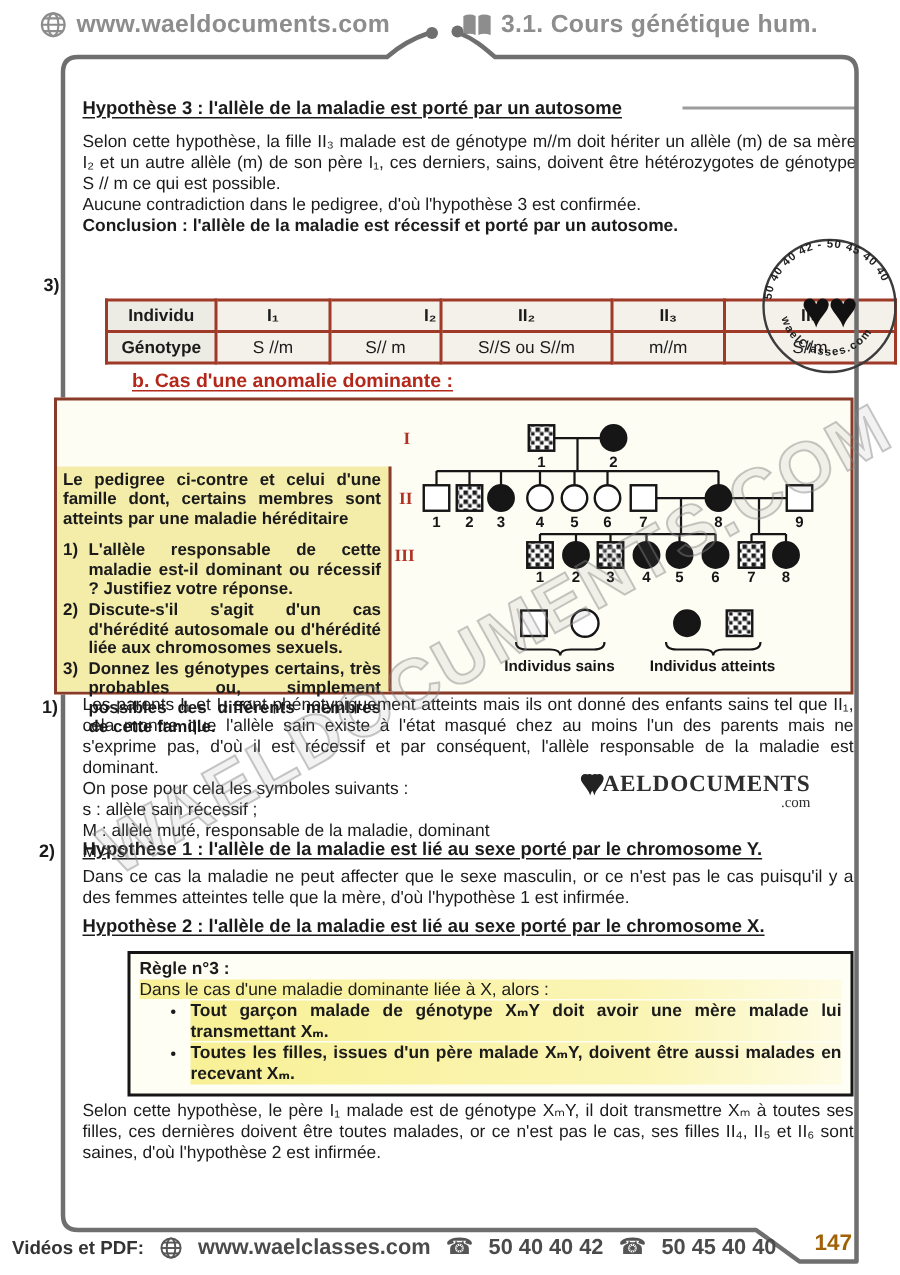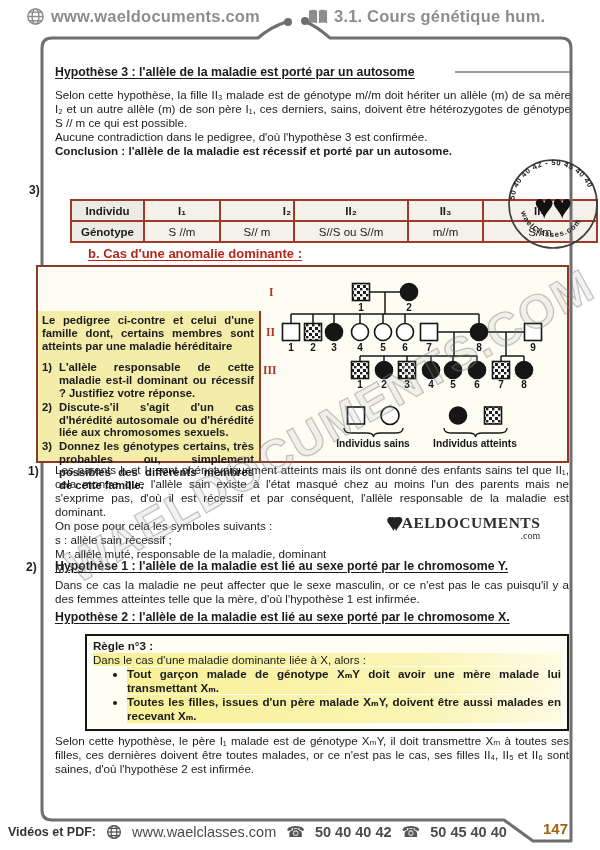--- a/index.html
+++ b/index.html
@@ -54,21 +54,21 @@
   #wm{position:absolute;left:0px;top:398px;width:660px;text-align:center;
       transform:rotate(-29deg);transform-origin:50% 50%;z-index:3;pointer-events:none;
       font-size:47px;font-weight:bold;letter-spacing:2px;
       color:rgba(130,130,130,0.10);-webkit-text-stroke:1.3px rgba(130,130,130,0.45);}
   
   #stamp{position:absolute;left:505px;top:156px;z-index:4;}
   
   #footer{position:absolute;left:8px;top:824px;display:flex;align-items:center;gap:10px;z-index:4;
           color:#4b4b4b;}
   #footer .flabel{font-weight:bold;font-size:12.5px;color:#333;}
-  #footer .fsite{font-weight:normal;font-size:14.5px;}
+  #footer .fsite{font-weight:bold;font-size:14.5px;}
   #footer .fphone{font-weight:bold;font-size:14.5px;}
   .phone-ic{font-size:15px;line-height:14px;color:#555;}
   #pageno{position:absolute;left:543px;top:820px;font-weight:bold;font-size:15px;color:#a16207;z-index:4;}
   .gicon svg{display:block;}
 </style>
 </head>
 <body>
 
 <div id="page">
 

